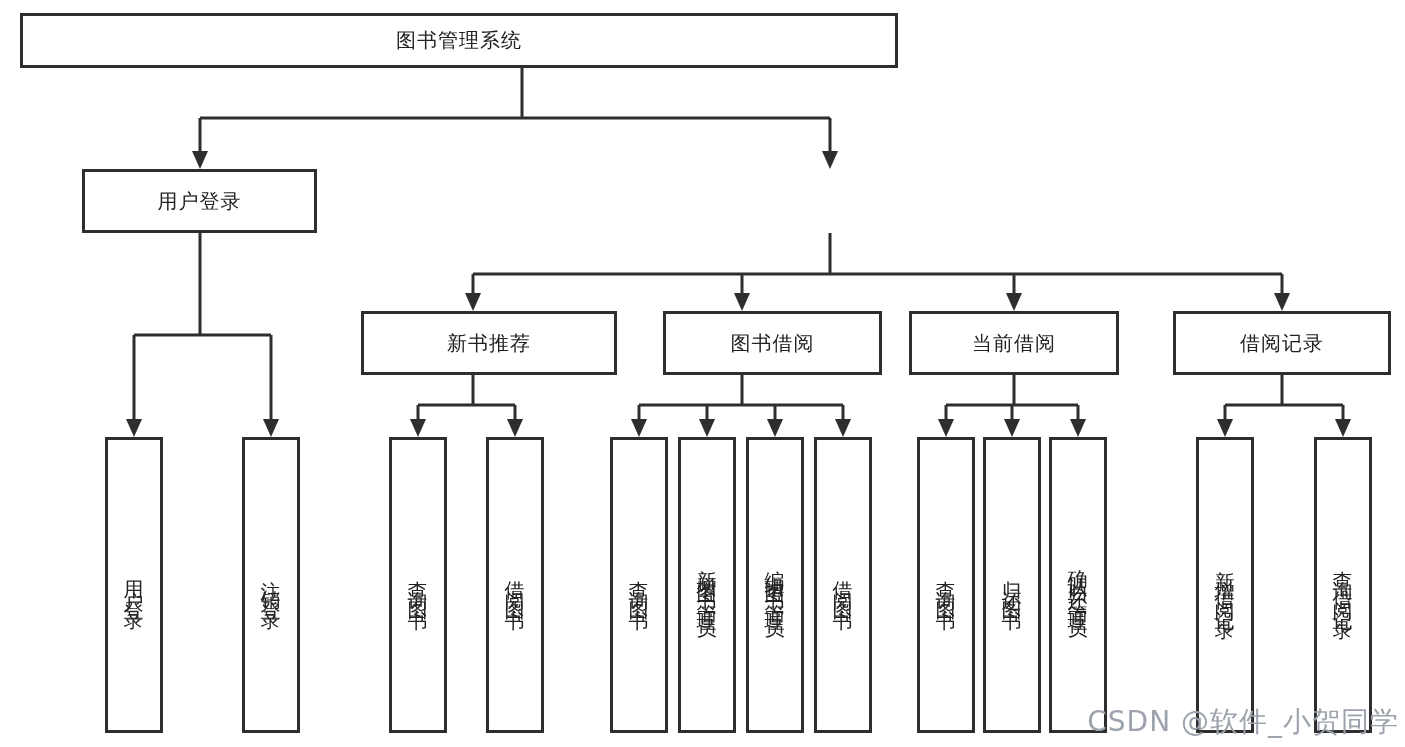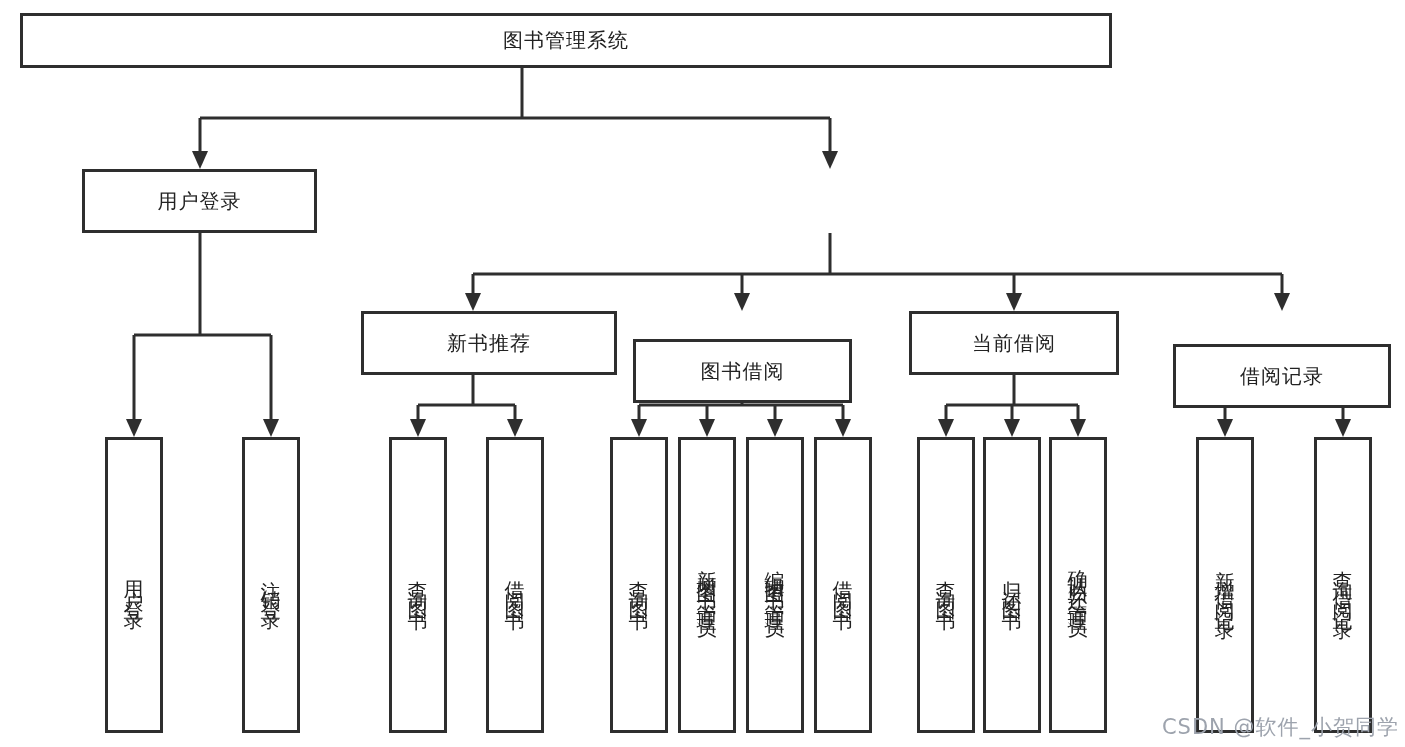--- a/index.html
+++ b/index.html
@@ -33,29 +33,29 @@
     border: 3px solid var(--line);
     background: #ffffff;
     display: flex;
     align-items: center;
     justify-content: center;
     color: var(--text);
     font-size: 20px;
     letter-spacing: 1px;
     text-align: center;
   }
-  .node-root   { left: 20px;  top: 13px;  width: 1092px; height: 55px; }
+  .node-root   { left: 20px;  top: 13px;  width: 878px; height: 55px; }
   .node-l2     { top: 169px;  height: 64px; width: 235px; }
   .node-l2.a   { left: 82px; }
   .node-l2.b   { left: 712px; }
   .node-l3     { top: 311px;  height: 64px; }
   .node-l3.m0  { left: 361px;  width: 256px; text-align: right; }
-  .node-l3.m1  { left: 633px;  width: 219px; margin-top: 28px; }
+  .node-l3.m1  { left: 663px;  width: 219px; }
   .node-l3.m2  { left: 909px;  width: 210px; font-family: Liberation Serif, serif; }
-  .node-l3.m3  { left: 1173px; width: 218px; margin-top: 33px; }
+  .node-l3.m3  { left: 1173px; width: 218px; }
   .leaf {
     position: absolute;
     top: 437px;
     width: 58px;
     height: 296px;
     box-sizing: border-box;
     border: 3px solid var(--line);
     background: #ffffff;
     display: flex;
     align-items: center;
@@ -81,21 +81,21 @@
   .leaf.x7  { left: 814px; }
   .leaf.x8  { left: 917px; }
   .leaf.x9  { left: 983px; }
   .leaf.x10 { left: 1049px; }
   .leaf.x11 { left: 1196px; }
   .leaf.x12 { left: 1314px; }
   .watermark {
     position: absolute;
     right: 6px;
     bottom: 6px;
-    font-size: 21px;
+    font-size: 28px;
     color: var(--watermark);
     letter-spacing: 1px;
     z-index: 5;
   }
 </style>
 </head>
 <body>
 
 <div class="stage">
 

